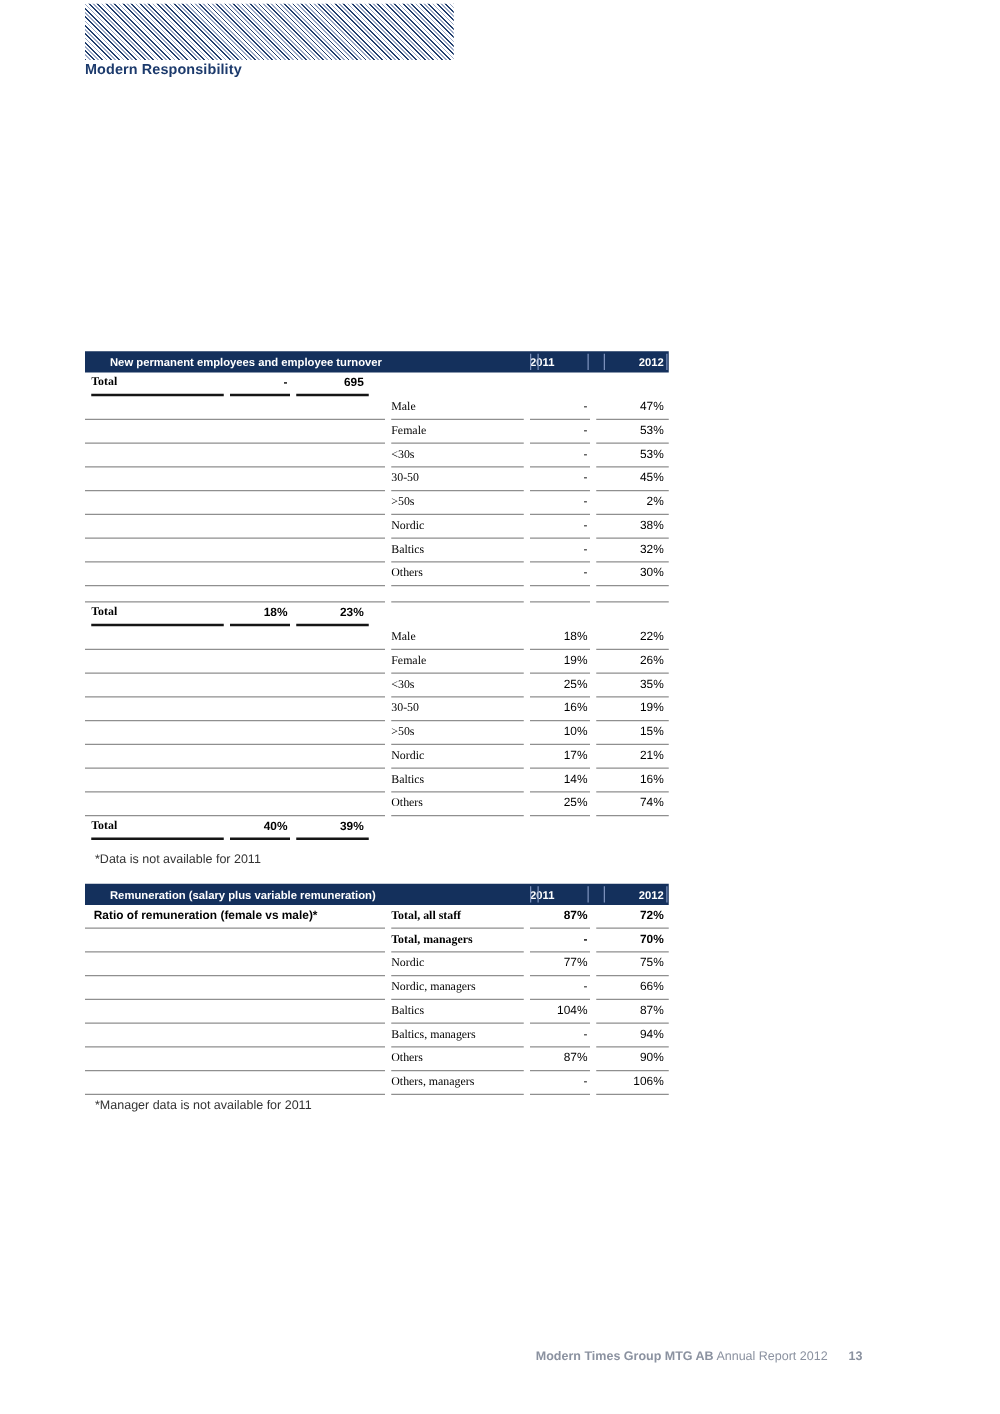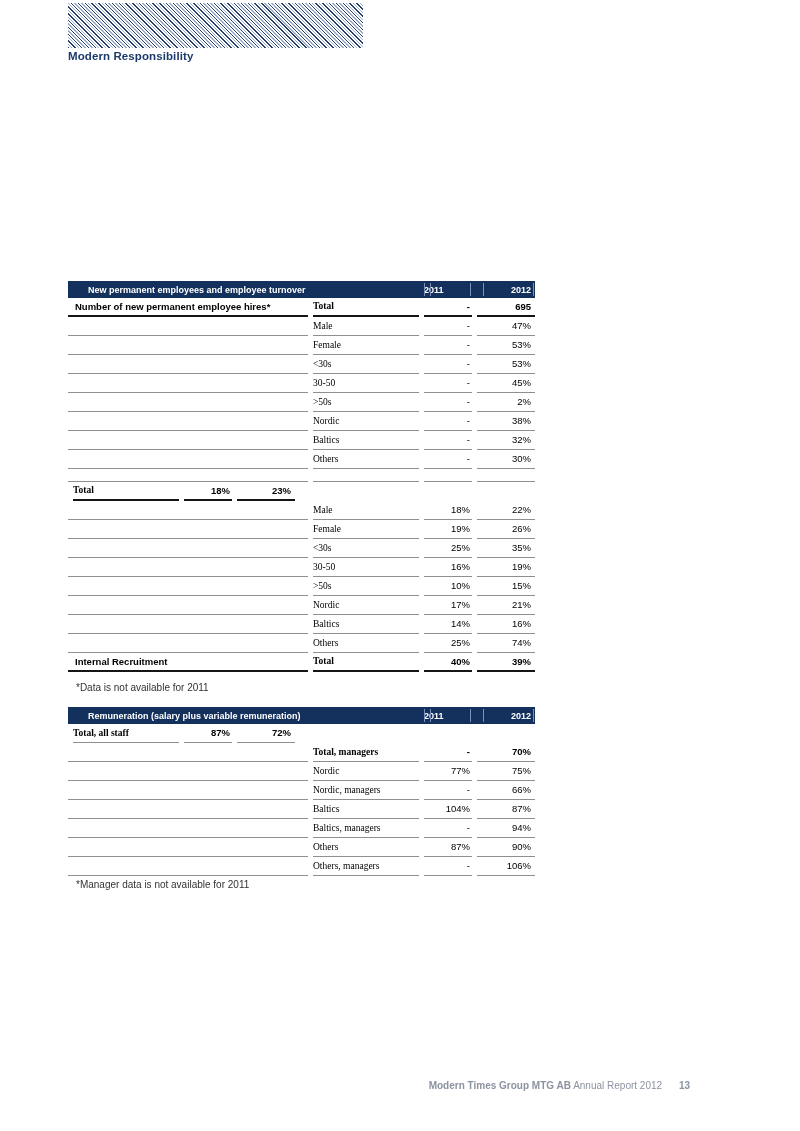--- a/index.html
+++ b/index.html
@@ -66,21 +66,20 @@
       <div class="yh1">2011</div>
       <div class="yh2">2012</div>
       <span class="vsep a"></span>
       <span class="vsep b"></span>
       <span class="vsep c"></span>
       <span class="vsep d"></span>
       <span class="vsep e"></span>
     </div>
     <div class="tbody">
         <div class="trow bold dark">
-          <div class="c-cat">Number of new permanent employee hires*</div>
           <div class="c-label">Total</div>
           <div class="c-y1">-</div>
           <div class="c-y2">695</div>
         </div>
         <div class="trow">
           <div class="c-cat"></div>
           <div class="c-label">Male</div>
           <div class="c-y1">-</div>
           <div class="c-y2">47%</div>
         </div>
@@ -179,21 +178,20 @@
           <div class="c-y1">14%</div>
           <div class="c-y2">16%</div>
         </div>
         <div class="trow">
           <div class="c-cat"></div>
           <div class="c-label">Others</div>
           <div class="c-y1">25%</div>
           <div class="c-y2">74%</div>
         </div>
         <div class="trow bold dark">
-          <div class="c-cat">Internal Recruitment</div>
           <div class="c-label">Total</div>
           <div class="c-y1">40%</div>
           <div class="c-y2">39%</div>
         </div>
       </div>
   </div>
   <div class="footnote fn1">*Data is not available for 2011</div>
 
   <div class="rtable t2">
     <div class="thead">
@@ -201,20 +199,21 @@
       <div class="yh1">2011</div>
       <div class="yh2">2012</div>
       <span class="vsep a"></span>
       <span class="vsep b"></span>
       <span class="vsep c"></span>
       <span class="vsep d"></span>
       <span class="vsep e"></span>
     </div>
     <div class="tbody">
         <div class="trow bold">
+          <div class="c-cat">Ratio of remuneration (female vs male)*</div>
           <div class="c-label">Total, all staff</div>
           <div class="c-y1">87%</div>
           <div class="c-y2">72%</div>
         </div>
         <div class="trow bold">
           <div class="c-cat"></div>
           <div class="c-label">Total, managers</div>
           <div class="c-y1">-</div>
           <div class="c-y2">70%</div>
         </div>

